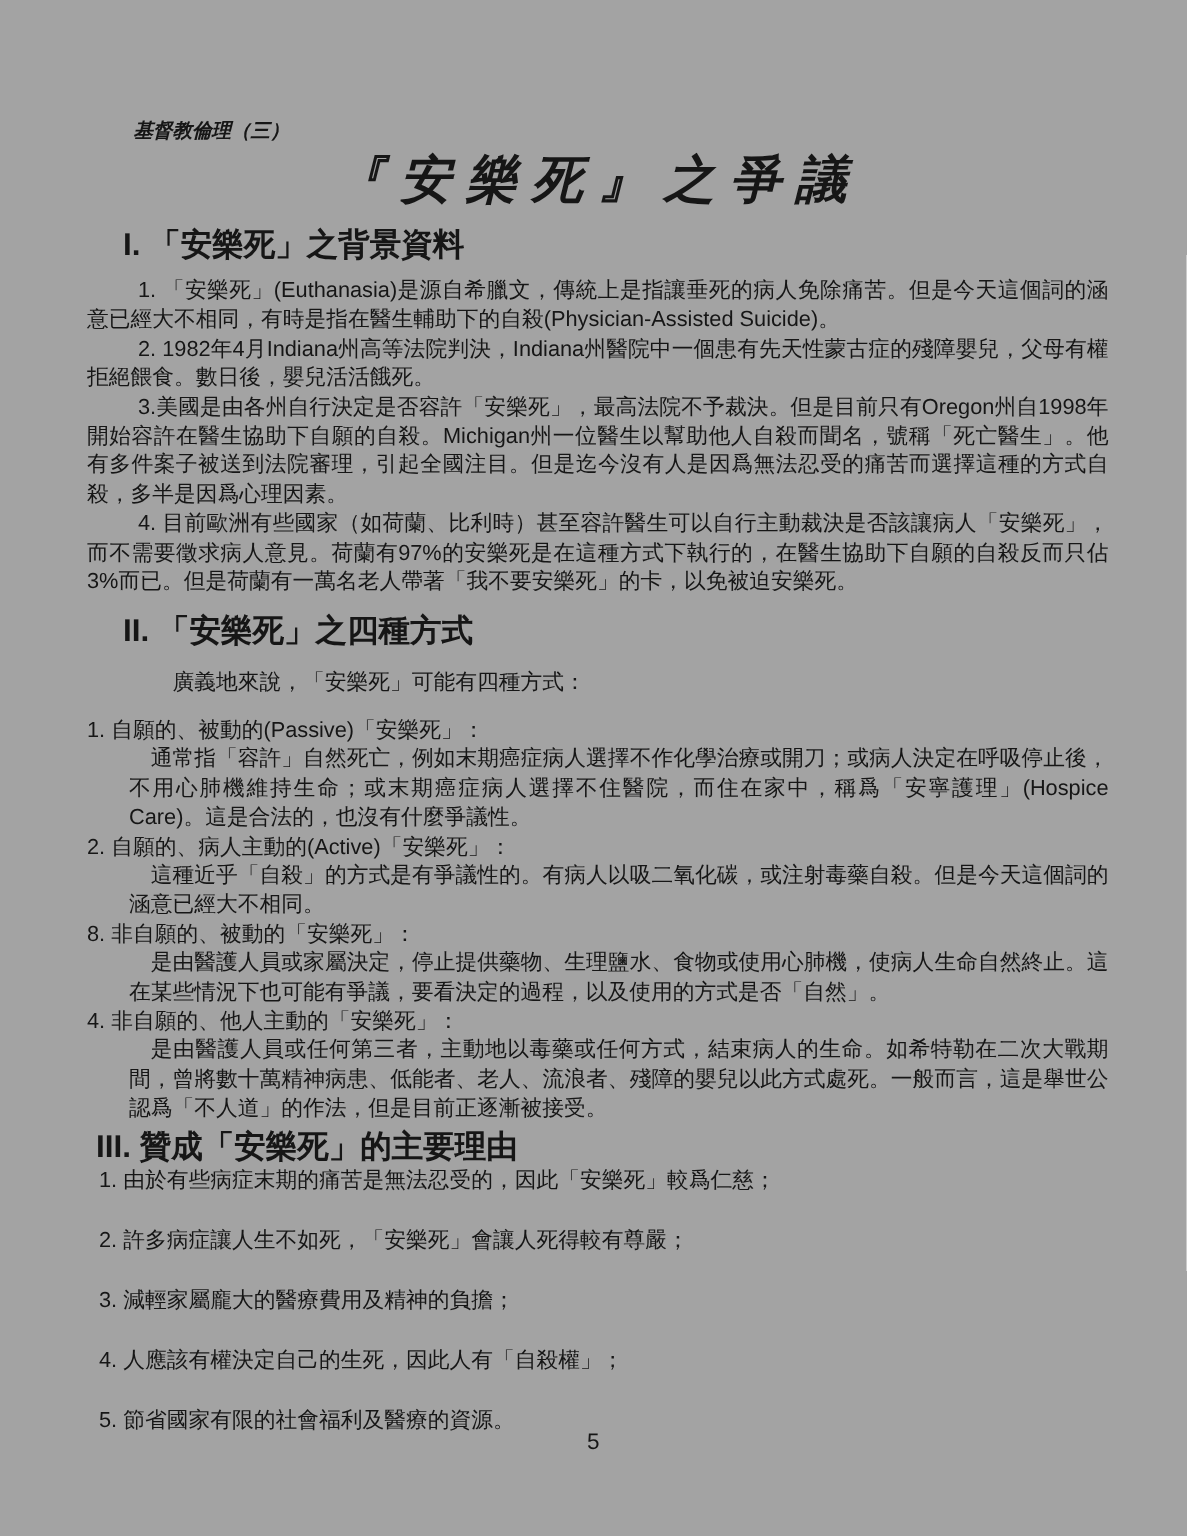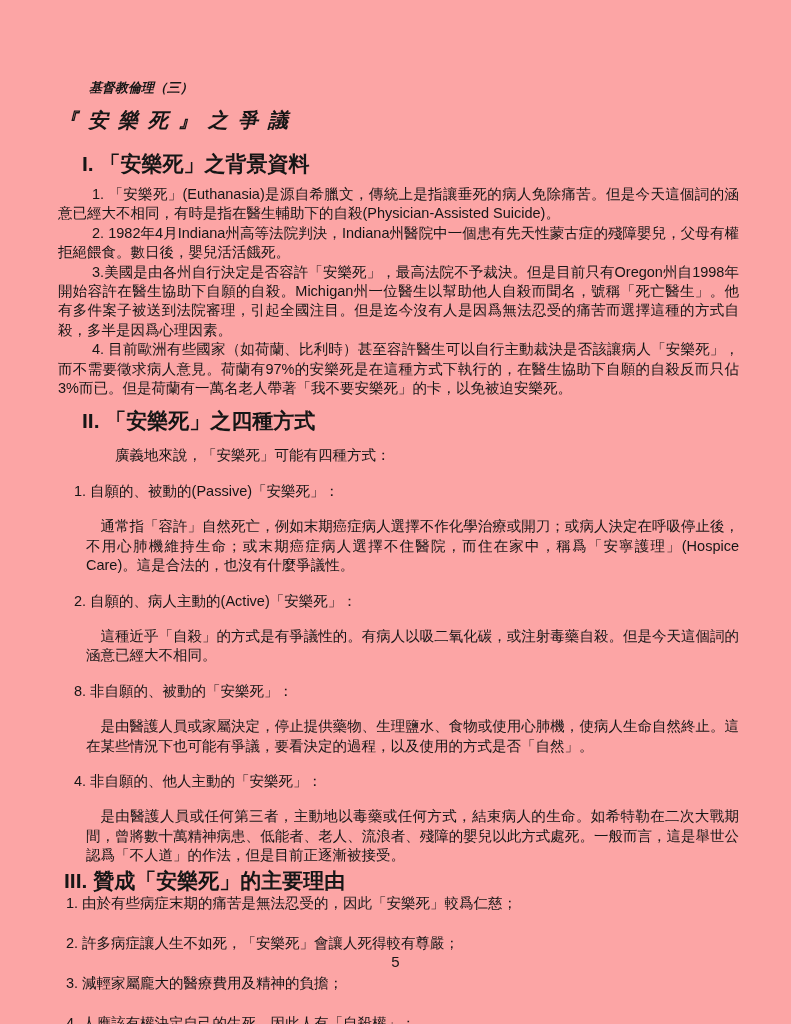--- a/index.html
+++ b/index.html
@@ -1,21 +1,21 @@
 <!DOCTYPE html>
 <html><head>
 <meta charset="utf-8">
 <style>
   html, body { margin: 0; padding: 0; background: #e9e9e9; }
   .page {
     position: relative;
     width: 791px;
     height: 1024px;
     margin: 0 auto;
-    background: #fca5a5;
+    background: #a3a3a3;
     color: #161616;
     font-family: "Liberation Sans", sans-serif;
     font-size: 14.5px;
     line-height: 19.4px;
     overflow: hidden;
   }
   .doc-header {
     position: absolute;
     top: 80px;
     left: 89px;
@@ -26,25 +26,25 @@
     line-height: 16px;
   }
   .content {
     position: absolute;
     top: 99px;
     left: 58px;
     width: 681px;
   }
   .doc-title {
     margin: 0;
-    text-align: left;
+    text-align: center;
     font-family: Liberation Sans, sans-serif;
     font-style: italic;
     font-weight: bold;
-    font-size: 20px;
+    font-size: 34px;
     line-height: 42px;
     letter-spacing: 10px;
     white-space: nowrap;
   }
   h2 {
     font-size: 21px;
     line-height: 26px;
     font-weight: bold;
     margin: 10px 0 8px 24px;
     font-family: "Liberation Sans", sans-serif;
@@ -54,21 +54,21 @@
   .para {
     margin: 0;
     text-indent: 34px;
     text-align: justify;
   }
   .intro {
     margin: 12px;
     text-indent: 45px;
   }
   .list-item { margin: 0; }
-  .item-title { margin: 16px; }
+  .item-title { margin: 0; }
   .item-body {
     margin: 0 0 0 28px;
     text-indent: 1em;
     text-align: justify;
   }
   .reason {
     margin: 0 0 20.6px 8px;
   }
   .reason:last-child { margin-bottom: 0; }
   .page-number {

